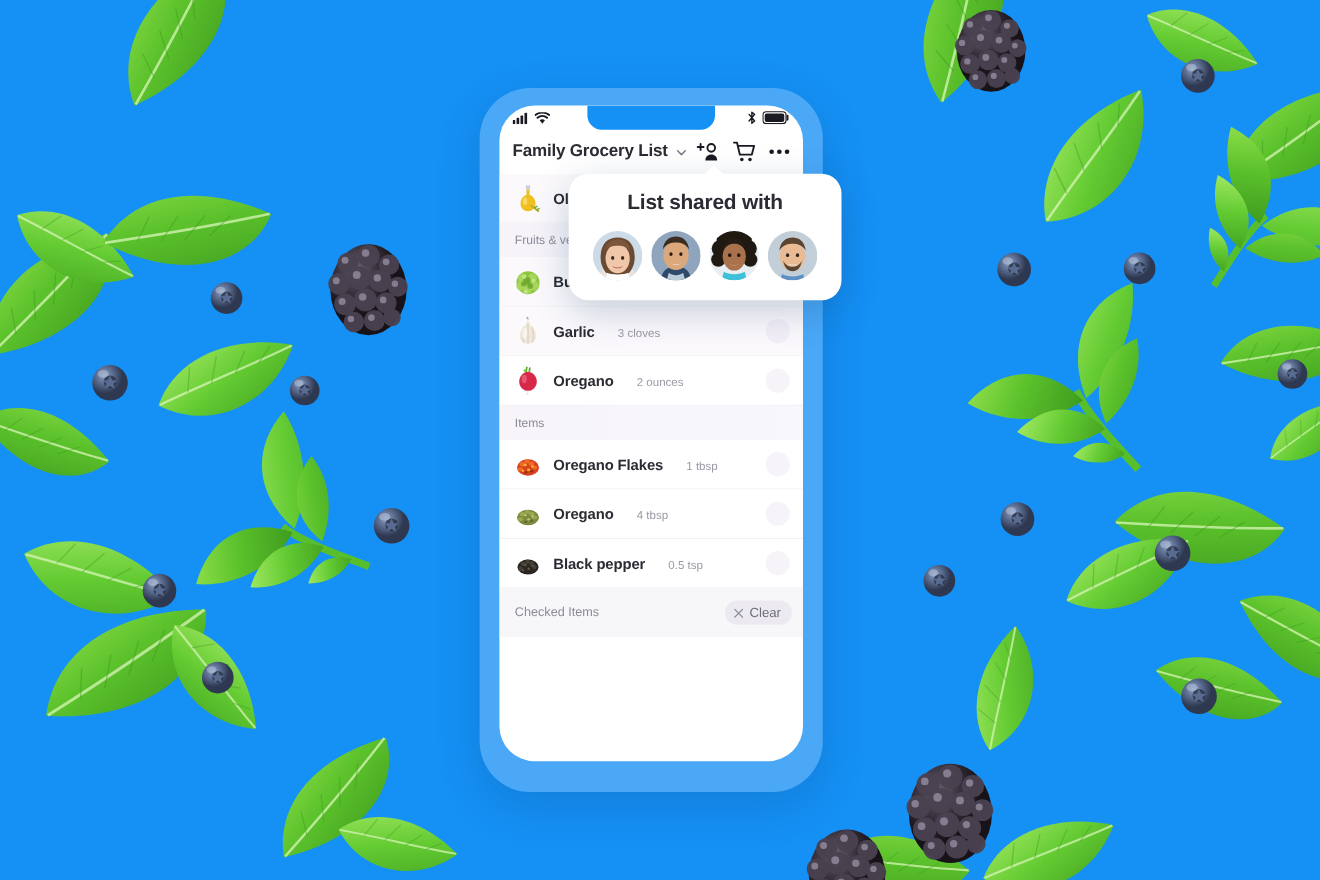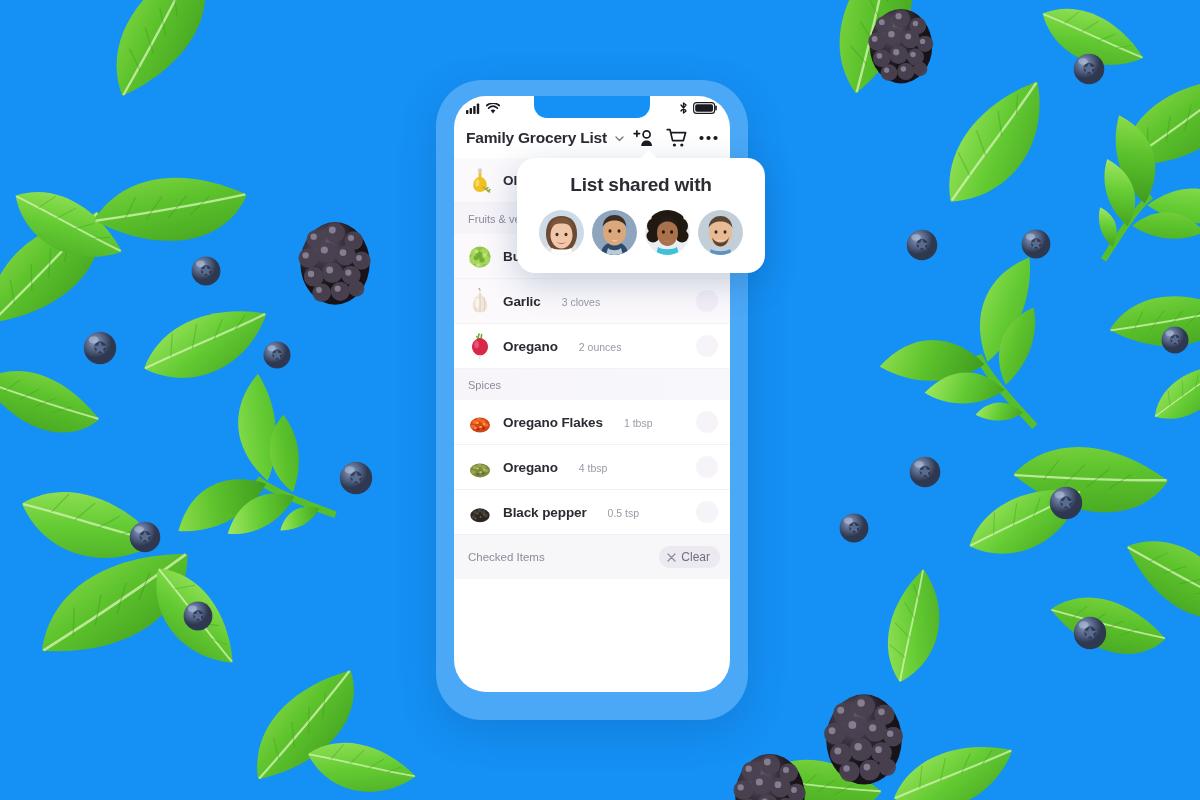--- a/index.html
+++ b/index.html
@@ -615,21 +615,21 @@
       </span>
       <span class="item-text">
         <span class="item-name">Oregano</span>
         <span class="item-qty">2 ounces</span>
       </span>
       <span class="checkbox light"></span>
     </div>
 
 
 
-    <div class="section-header">Spices</div>
+    <div class="section-header">Items</div>
 
     <div class="item-row">
       <span class="item-thumb">
         <svg width="26" height="26" viewBox="0 0 26 26">
           <ellipse cx="13" cy="16" rx="10" ry="7.4" fill="#d4431c"></ellipse>
           <g fill="#f26a24">
             <ellipse cx="8" cy="13" rx="2.8" ry="2"></ellipse>
               <ellipse cx="16" cy="12.4" rx="2.6" ry="1.9"></ellipse>
             <ellipse cx="12" cy="10.6" rx="2.4" ry="1.8"></ellipse>
               <ellipse cx="19" cy="16" rx="2.4" ry="1.8"></ellipse>

